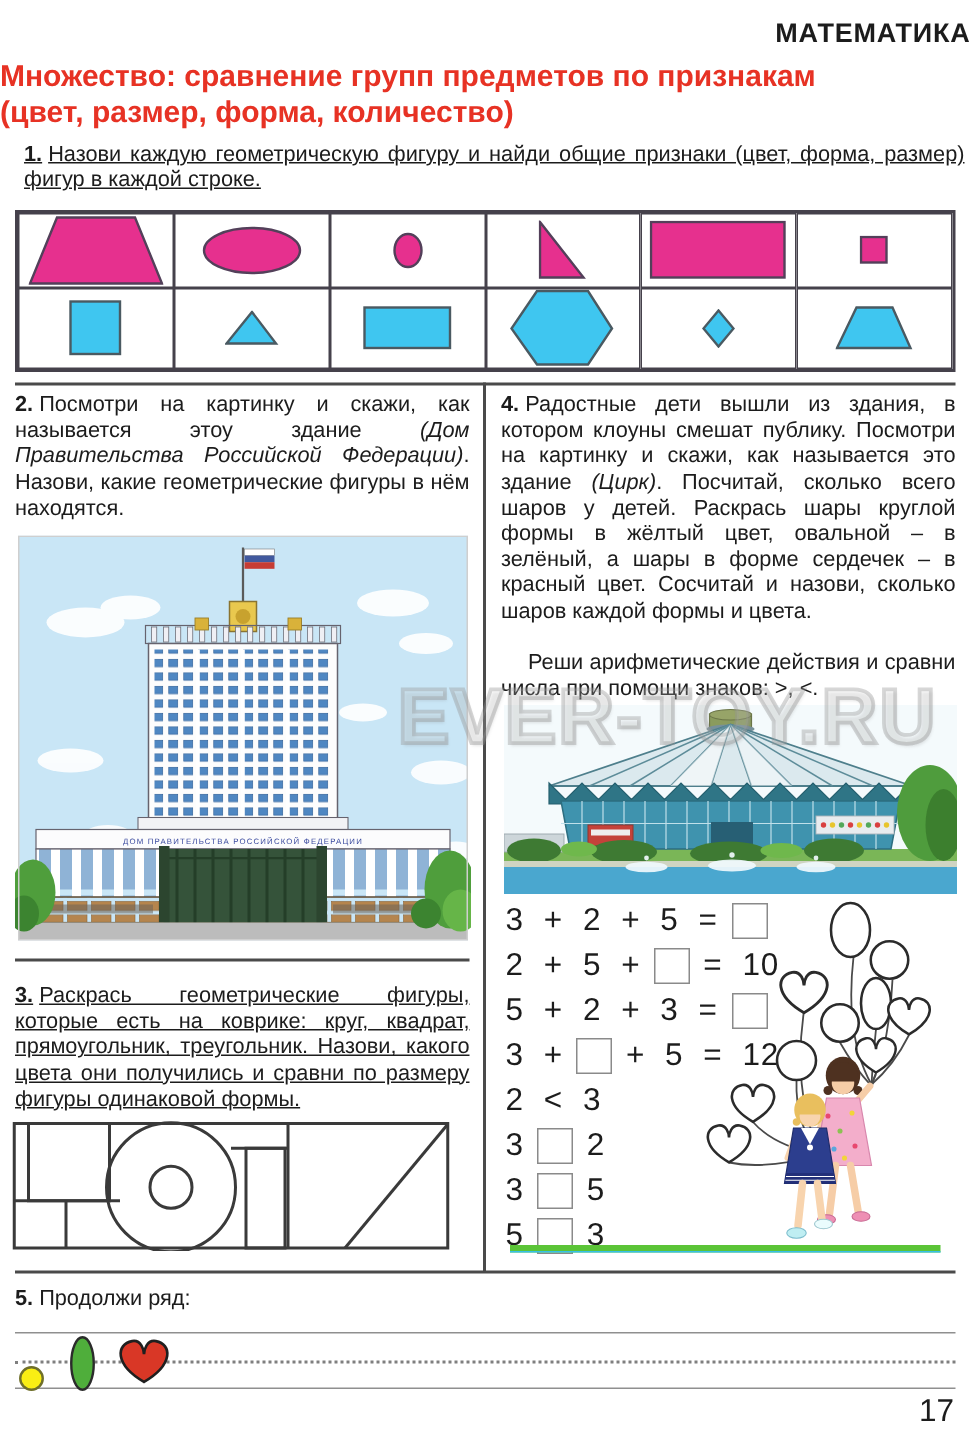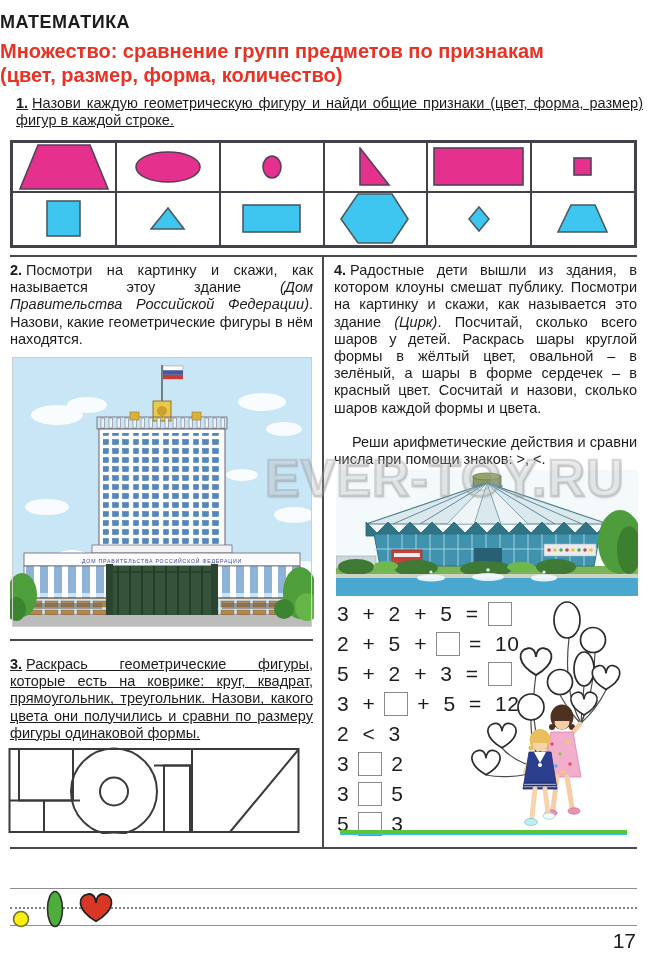--- a/index.html
+++ b/index.html
@@ -1,20 +1,20 @@
 <!DOCTYPE html>
 <html lang="ru"><head>
 <meta charset="utf-8">
 <style>
   html,body{margin:0;padding:0;background:#ffffff;}
   #page{position:relative;width:647px;height:960px;background:#ffffff;overflow:hidden;
         font-family:"Liberation Sans",sans-serif;color:#1c1c1c;}
   .abs{position:absolute;}
   
-  #title{top:12px;left:0;width:647px;text-align:left;font-size:18px;font-weight:bold;letter-spacing:.5px;}
+  #title{top:12px;left:0;width:647px;text-align:right;font-size:18px;font-weight:bold;letter-spacing:.5px;}
   .red-sub{left:0;width:647px;text-align:left;font-weight:bold;font-size:20px;color:#e73224;}
   
   .task-text{font-size:14.5px;line-height:17.2px;text-align:justify;}
   .task-num{font-weight:bold;margin-right:4px;}
   .ital{font-style:italic;}
   .indent{text-indent:18px;}
   
   #shape-table{top:140px;left:10px;width:627px;height:108px;display:grid;
     grid-template-columns:repeat(6,1fr);grid-template-rows:1fr 1fr;
     border:2.5px solid #45414b;box-sizing:border-box;}
@@ -421,20 +421,23 @@
       <path d="M76,186 L108,186 L109,193 L75,193 Z" fill="#23307a"></path>
       <line x1="76" y1="188.3" x2="108" y2="188.3" stroke="#ffffff" stroke-width="0.7"></line>
       <line x1="75.6" y1="190.8" x2="108.6" y2="190.8" stroke="#ffffff" stroke-width="0.7"></line>
       <path d="M87,193 L84,221" stroke="#f8d4ae" stroke-width="5" stroke-linecap="round"></path>
       <path d="M97,193 L100,217" stroke="#f8d4ae" stroke-width="5" stroke-linecap="round"></path>
       <ellipse cx="83" cy="226" rx="6.5" ry="3.5" fill="#bfeef2" stroke="#7bbccc" stroke-width="0.7"></ellipse>
       <ellipse cx="101" cy="220" rx="6" ry="3.2" fill="#eafcfd" stroke="#9cc6ce" stroke-width="0.7"></ellipse>
     </g>
   </svg>
 
+  <div class="abs task-text" style="top:858px;left:10px;width:627px;">
+    <span class="task-num">5.</span><span>Продолжи ряд:</span>
+  </div>
 
   <div id="wl-top" class="abs wline"></div>
   <div id="wl-mid" class="abs wline"></div>
   <div id="wl-bot" class="abs wline"></div>
 
   <svg class="abs" style="top:884px;left:10px;" width="130" height="50" viewBox="0 0 130 50">
     <circle cx="11" cy="35" r="7.5" fill="#f9ee14" stroke="#6f6f2a" stroke-width="1.6"></circle>
     <ellipse cx="45" cy="25" rx="7.5" ry="17.5" fill="#4fae3b" stroke="#2b2b2b" stroke-width="1.6"></ellipse>
     <path d="M86,37.3 C66.2,25.7 67.3,12.1 78.1,10.1 C84.2,9.0 86,16.2 86,18.9 C86,16.2 87.8,9.0 93.9,10.1 C104.7,12.1 105.8,25.7 86,37.3 Z" fill="#d93726" stroke="#1f1f1f" stroke-width="1.8"></path>
   </svg>

